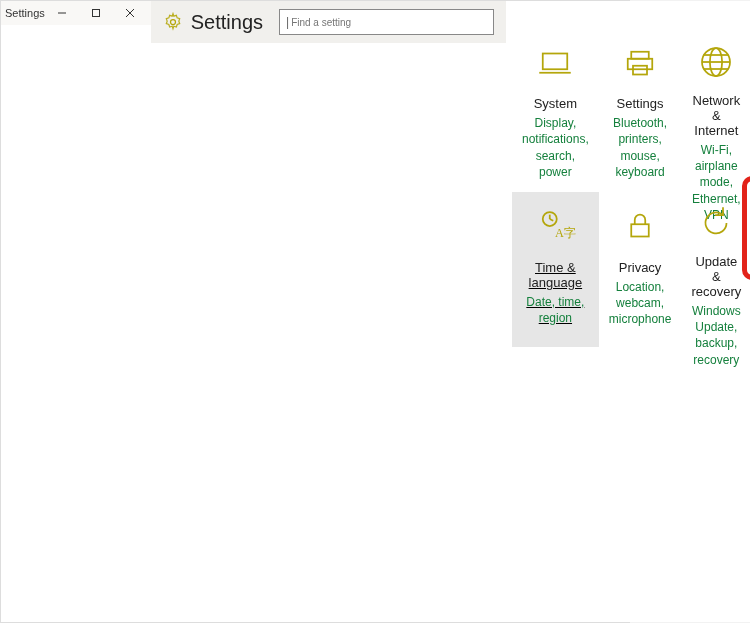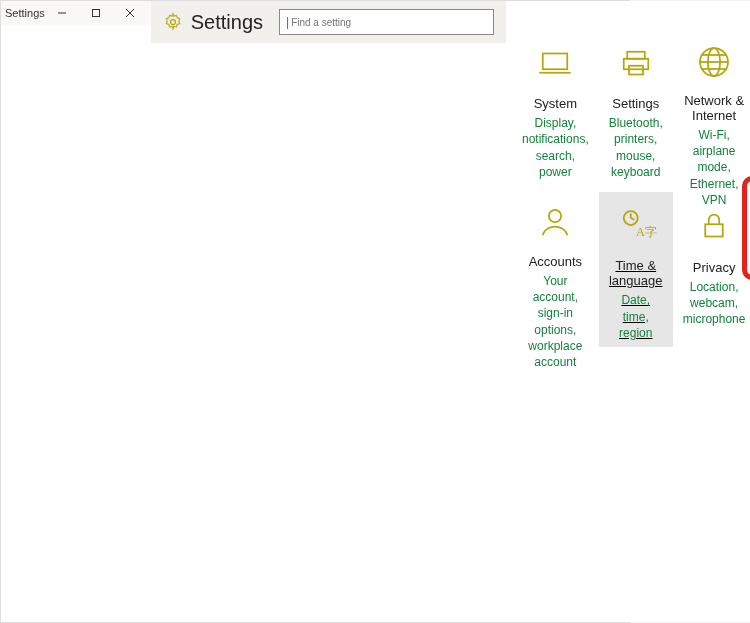--- a/index.html
+++ b/index.html
@@ -200,30 +200,20 @@
           <svg width="42" height="42" viewBox="0 0 48 48" fill="none" stroke="currentColor" stroke-width="2">
             <rect x="10" y="14" width="24" height="18"></rect>
               <rect x="16" y="10" width="22" height="16"></rect>
               <circle cx="22" cy="20" r="2"></circle>
               <path d="M12 30l8-6 6 4 6-5"></path>
           </svg>
         </span>
         <div class="label">Personalization</div>
       </div>
 
-      <div class="tile">
-        <span class="ico">
-          <svg width="42" height="42" viewBox="0 0 48 48" fill="none" stroke="currentColor" stroke-width="2">
-            <circle cx="24" cy="16" r="7"></circle>
-              <path d="M10 38c2-8 10-10 14-10s12 2 14 10"></path>
-          </svg>
-        </span>
-        <div class="label">Accounts</div>
-        <div class="desc">Your account, sign-in options, workplace account</div>
-      </div>
 
       <div class="tile hover" style="position:relative;text-decoration:underline;">
         <span class="ico">
           <svg width="42" height="42" viewBox="0 0 48 48" fill="none" stroke="currentColor" stroke-width="2">
             <circle cx="18" cy="16" r="8"></circle>
               <line x1="18" y1="11" x2="18" y2="16"></line>
               <line x1="18" y1="16" x2="22" y2="18"></line>
             <text x="24" y="36" font-size="14" fill="currentColor" stroke="none" font-family="Segoe UI">A字</text>
           </svg>
         </span>
@@ -236,20 +226,30 @@
         <span class="ico">
           <svg width="42" height="42" viewBox="0 0 48 48" fill="none" stroke="currentColor" stroke-width="2">
             <rect x="14" y="22" width="20" height="14"></rect>
               <path d="M18 22v-5a6 6 0 0112 0v5"></path>
           </svg>
         </span>
         <div class="label">Privacy</div>
         <div class="desc">Location, webcam, microphone</div>
       </div>
 
+      <div class="tile">
+        <span class="ico">
+          <svg width="42" height="42" viewBox="0 0 48 48" fill="none" stroke="currentColor" stroke-width="2">
+            <path d="M36 24a12 12 0 11-4-9"></path>
+              <polyline points="32 6 32 15 23 15" fill="none"></polyline>
+          </svg>
+        </span>
+        <div class="label">Update &amp; recovery</div>
+        <div class="desc">Windows Update, backup, recovery</div>
+      </div>
 
     </div>
 
     <div class="highlight-frame" style="left:236px; top:175px; width:116px; height:104px;"></div>
 
     <div class="cursor" style="left:287px; top:247px;">
       <svg width="14" height="20" viewBox="0 0 14 20">
         <path d="M1 1 L1 15 L4 12 L7 18 L9 17 L6 11 L11 11 Z" fill="white" stroke="black" stroke-width="1"></path>
       </svg>
     </div>

